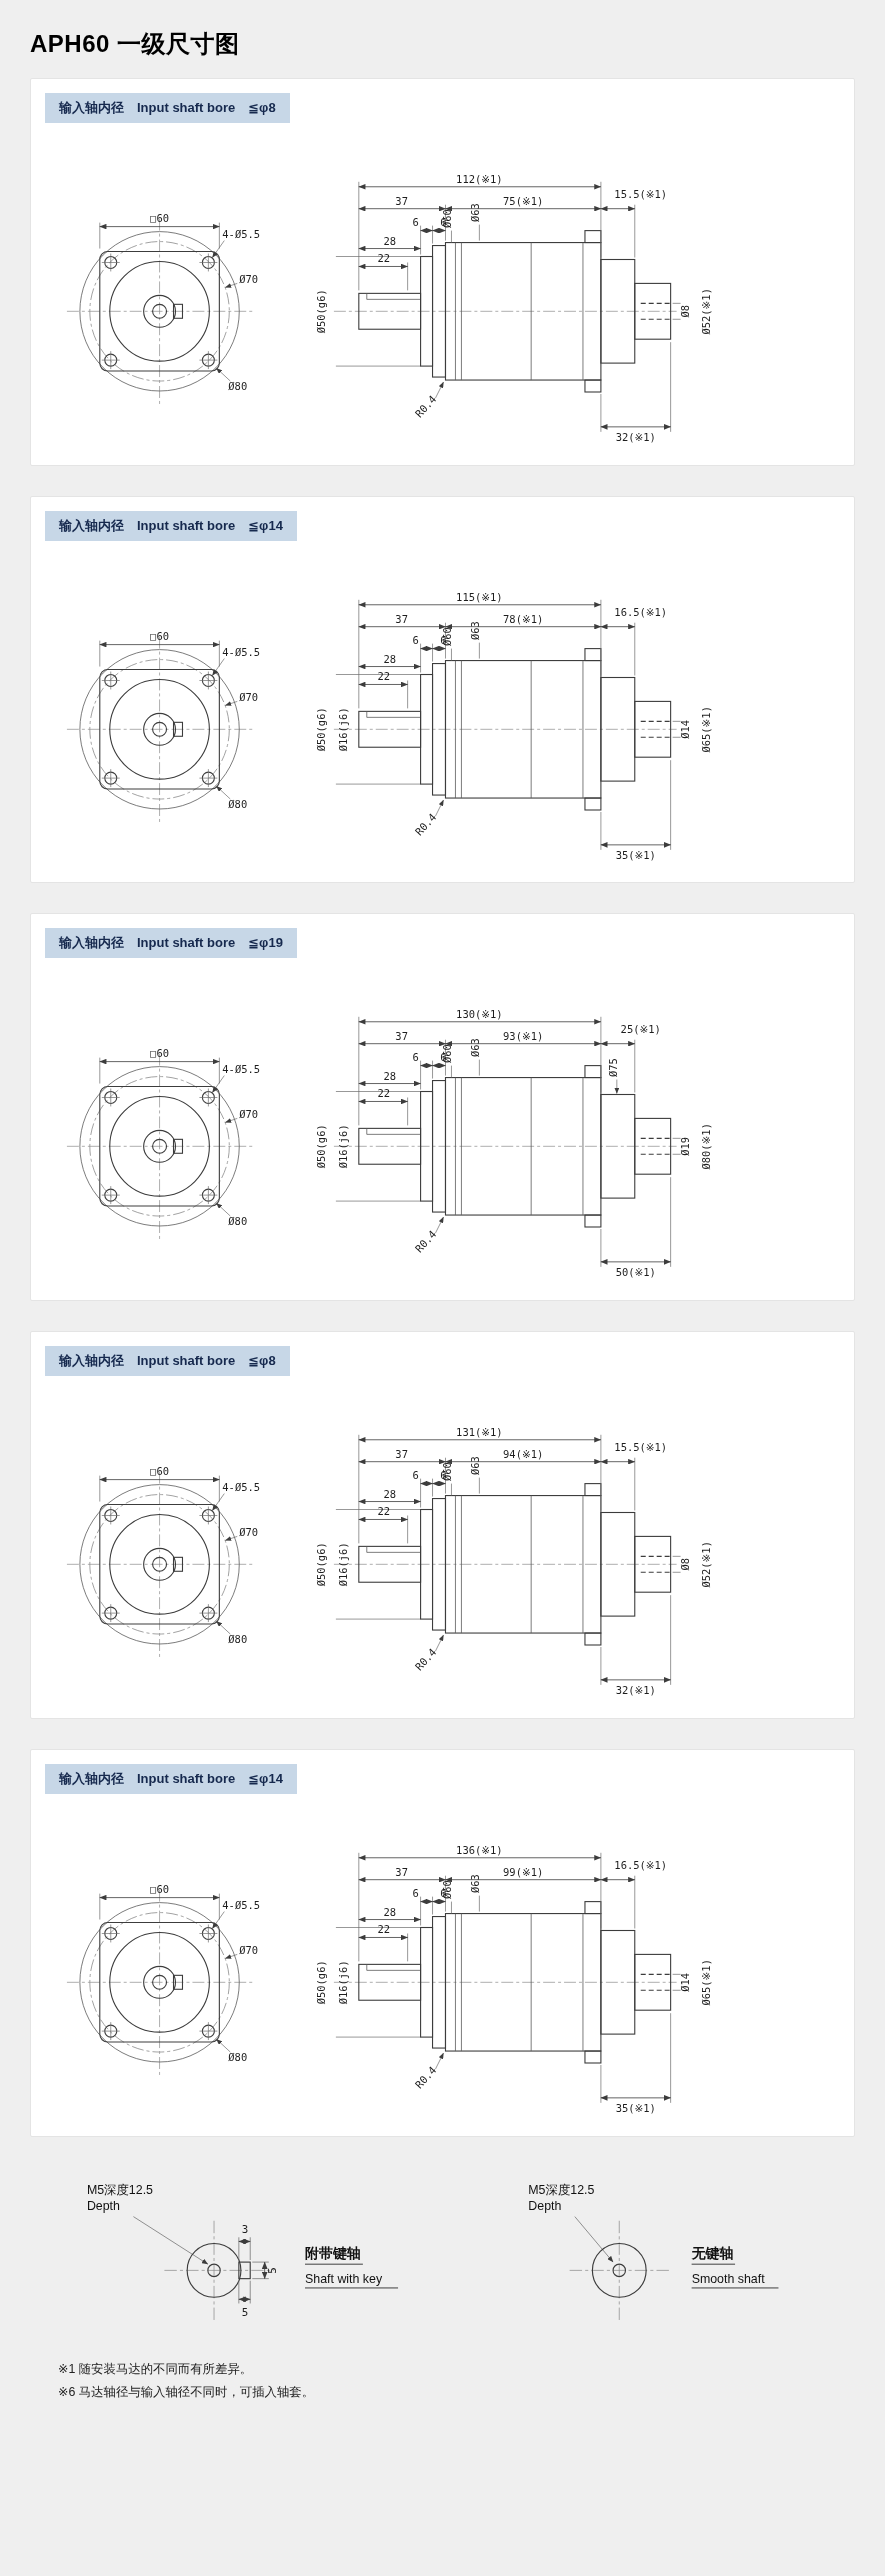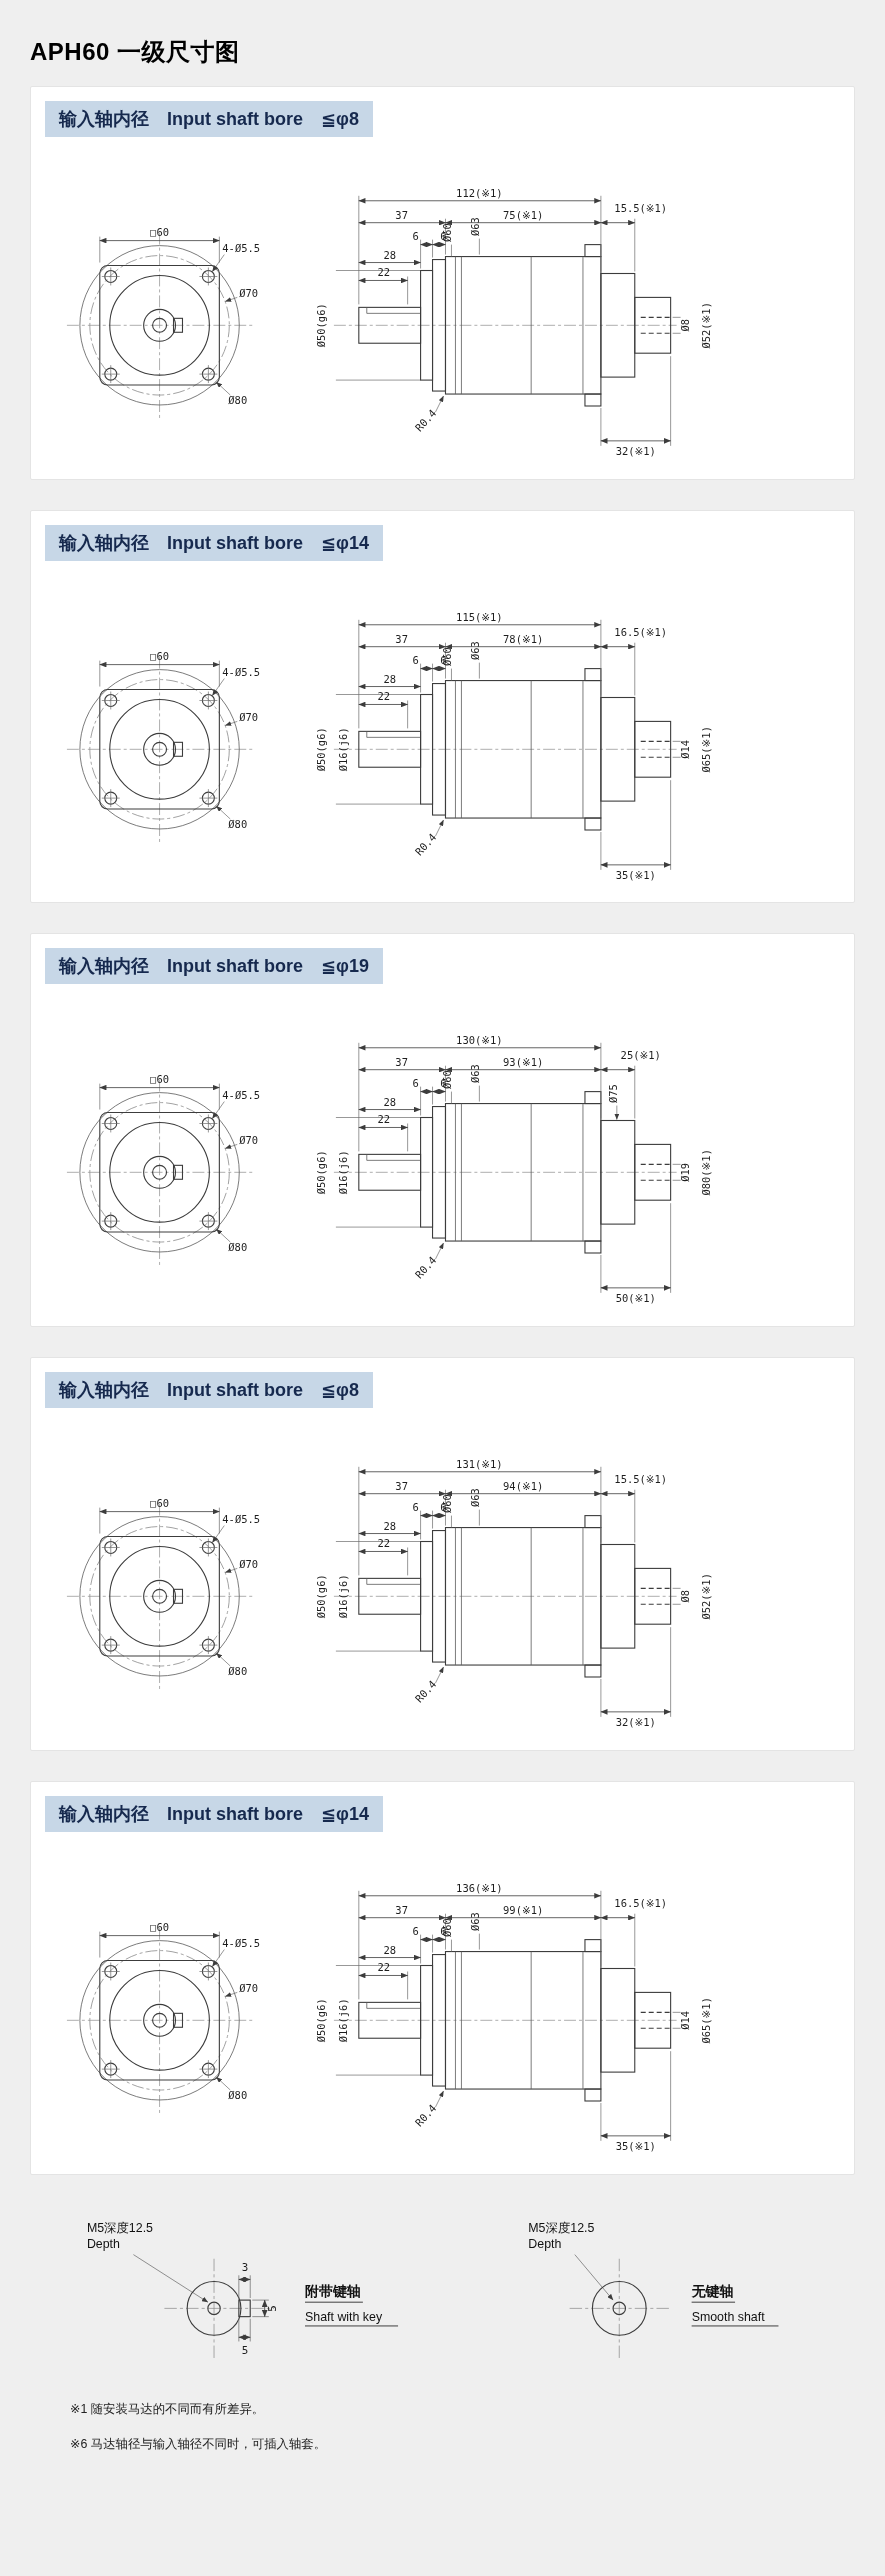--- a/index.html
+++ b/index.html
@@ -1,26 +1,26 @@
 <!DOCTYPE html>
 <html><head>
 <meta charset="utf-8">
 <style>
   *{box-sizing:border-box}
   html,body{margin:0;padding:0}
   body{width:885px;background:#efefef;font-family:"Liberation Sans","DejaVu Sans",sans-serif;color:#111}
-  .page{padding:24px 30px 30px}
+  .page{padding:16px 30px 30px}
   .title{font-size:24px;font-weight:700;margin:12px 0 18px;letter-spacing:0.5px;color:#000}
   .title.second{margin-top:34px}
   .panel{background:#fff;border:1px solid #e4e4e4;border-radius:2px;padding:14px 14px 4px;margin-bottom:30px}
-  .badge{display:inline-block;background:#c7d7e7;color:#16294e;font-size:18px;font-weight:700;padding:6px 14px;margin-bottom:4px}
+  .badge{display:inline-block;background:#c7d7e7;color:#16294e;font-size:13px;font-weight:700;padding:6px 14px;margin-bottom:4px}
   .drawing{display:block;width:100%;height:auto}
   .details-wrap{margin:10px 0 4px}
   .notes{font-size:12.4px;color:#222;line-height:1.9;margin:10px 0 0 28px}
-  .notes p{margin:12px}
+  .notes p{margin:0}
   
   .ln{fill:none;stroke:#3c3c3c;stroke-width:1.1}
   .thin{fill:none;stroke:#5a5a5a;stroke-width:.8}
   .ext{fill:none;stroke:#6a6a6a;stroke-width:.7}
   .dim{fill:none;stroke:#3c3c3c;stroke-width:.8}
   .cl{fill:none;stroke:#8a8a8a;stroke-width:.7;stroke-dasharray:12 3 3 3}
   .cdash{fill:none;stroke:#8a8a8a;stroke-width:.8;stroke-dasharray:12 3 3 3}
   .dash{stroke-dasharray:5 3}
   .ul{stroke:#333;stroke-width:.9}
   .t{font:10.5px "DejaVu Sans Mono","DejaVu Sans",monospace;fill:#1e1e1e}

